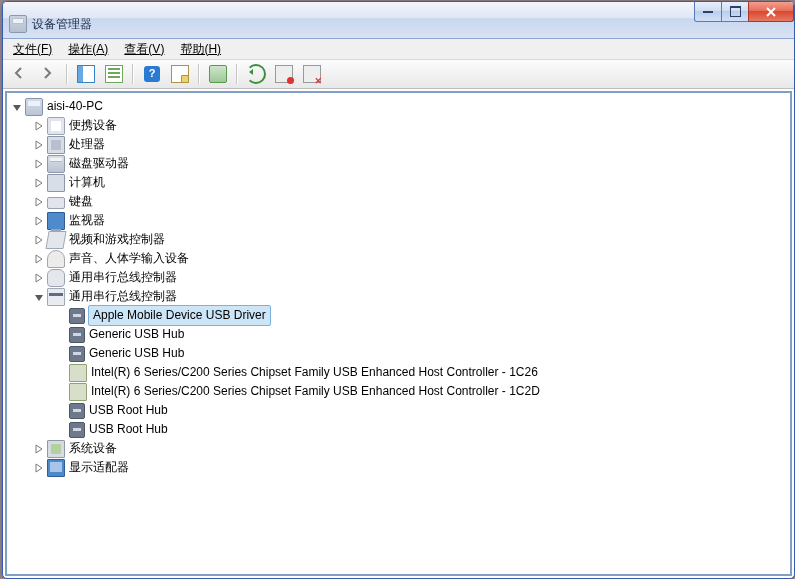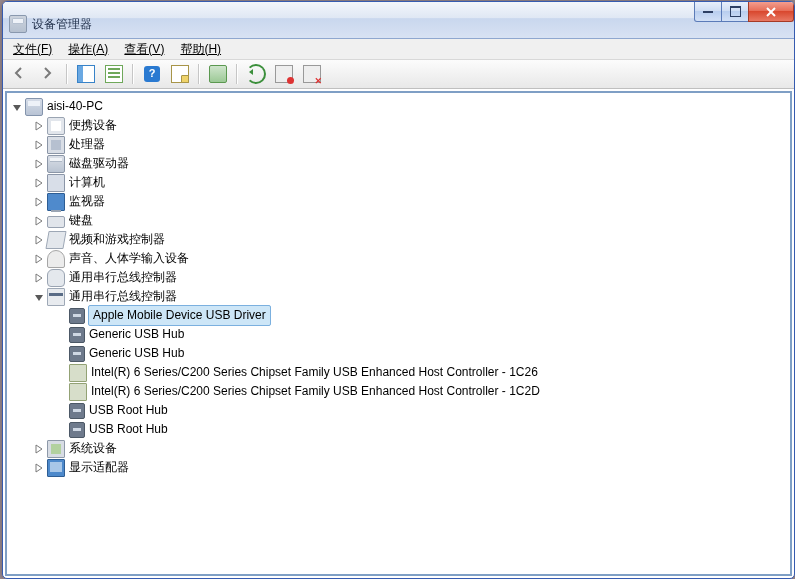--- a/index.html
+++ b/index.html
@@ -316,40 +316,40 @@
           <span class="nicon ic-comp"></span>
           <span class="label">计算机</span>
         </div>
         <div class="node">
           <span class="indent" style="width: 22px;"></span>
           <span class="exp">
             <svg width="10" height="10" viewBox="0 0 10 10">
               <path d="M2 1 L8 5 L2 9 Z" fill="none" stroke="#7a7a7a" stroke-width="1"></path>
             </svg>
           </span>
+          <span class="nicon ic-kbd"></span>
+          <span class="label">键盘</span>
+        </div>
+        <div class="node">
+          <span class="indent" style="width: 22px;"></span>
+          <span class="exp">
+            <svg width="10" height="10" viewBox="0 0 10 10">
+              <path d="M2 1 L8 5 L2 9 Z" fill="none" stroke="#7a7a7a" stroke-width="1"></path>
+            </svg>
+          </span>
           <span class="nicon ic-mon"></span>
           <span class="label">监视器</span>
         </div>
         <div class="node">
           <span class="indent" style="width: 22px;"></span>
           <span class="exp">
             <svg width="10" height="10" viewBox="0 0 10 10">
               <path d="M2 1 L8 5 L2 9 Z" fill="none" stroke="#7a7a7a" stroke-width="1"></path>
             </svg>
           </span>
-          <span class="nicon ic-kbd"></span>
-          <span class="label">键盘</span>
-        </div>
-        <div class="node">
-          <span class="indent" style="width: 22px;"></span>
-          <span class="exp">
-            <svg width="10" height="10" viewBox="0 0 10 10">
-              <path d="M2 1 L8 5 L2 9 Z" fill="none" stroke="#7a7a7a" stroke-width="1"></path>
-            </svg>
-          </span>
           <span class="nicon ic-hid"></span>
           <span class="label">视频和游戏控制器</span>
         </div>
         <div class="node">
           <span class="indent" style="width: 22px;"></span>
           <span class="exp">
             <svg width="10" height="10" viewBox="0 0 10 10">
               <path d="M2 1 L8 5 L2 9 Z" fill="none" stroke="#7a7a7a" stroke-width="1"></path>
             </svg>
           </span>

